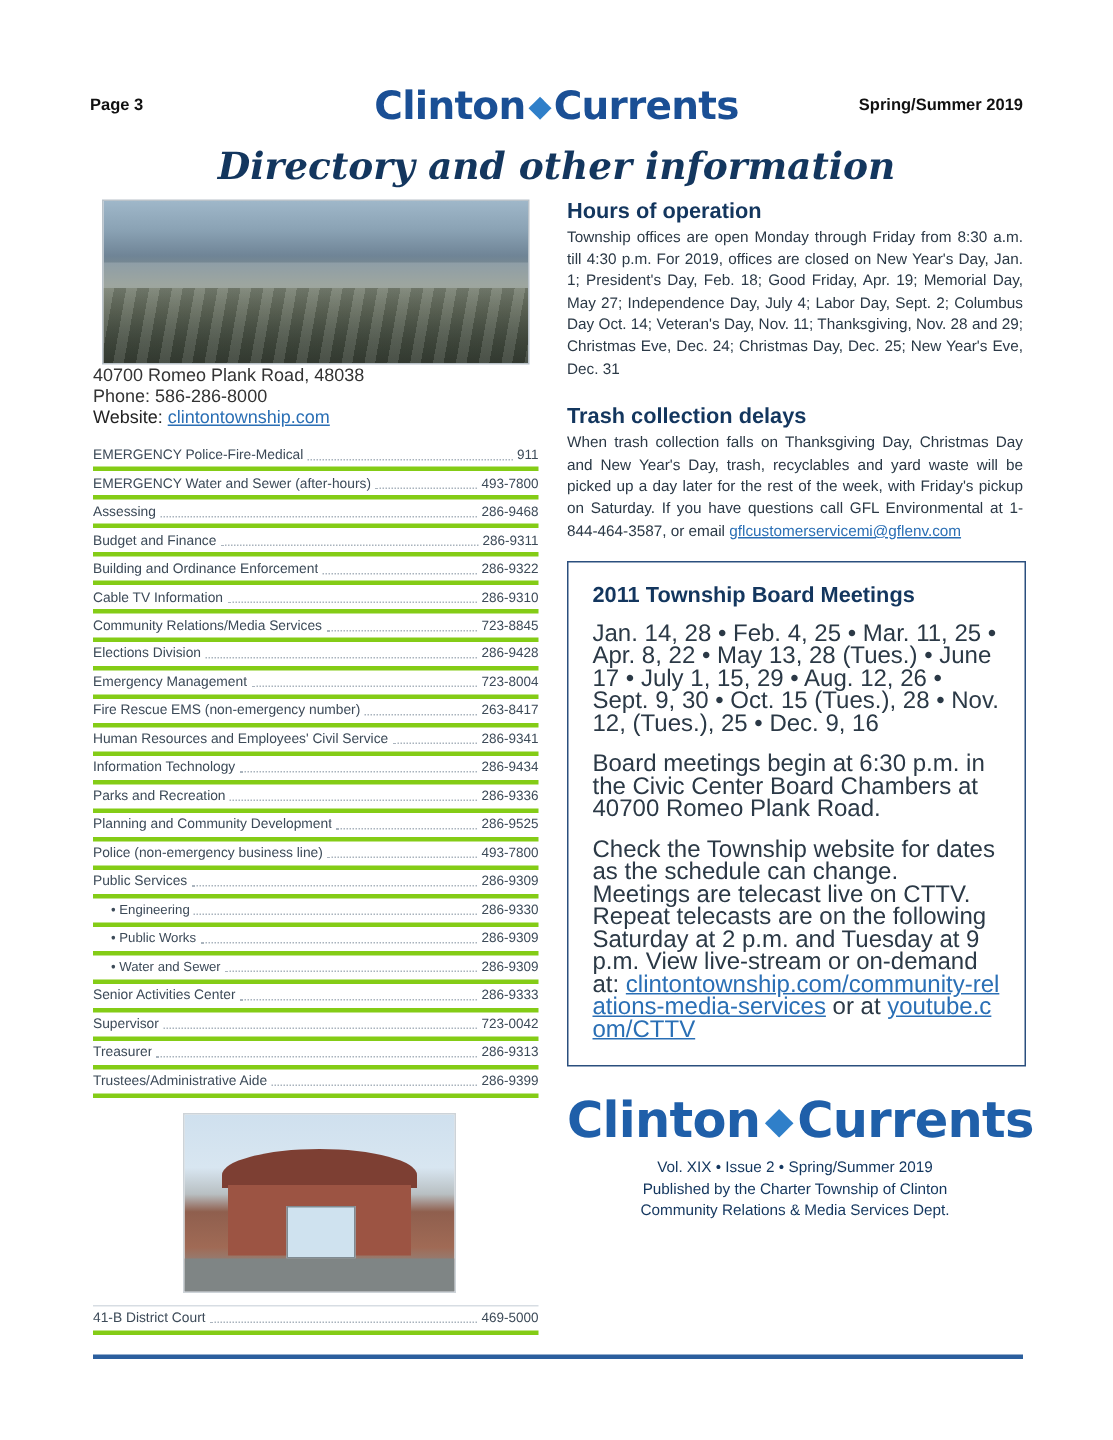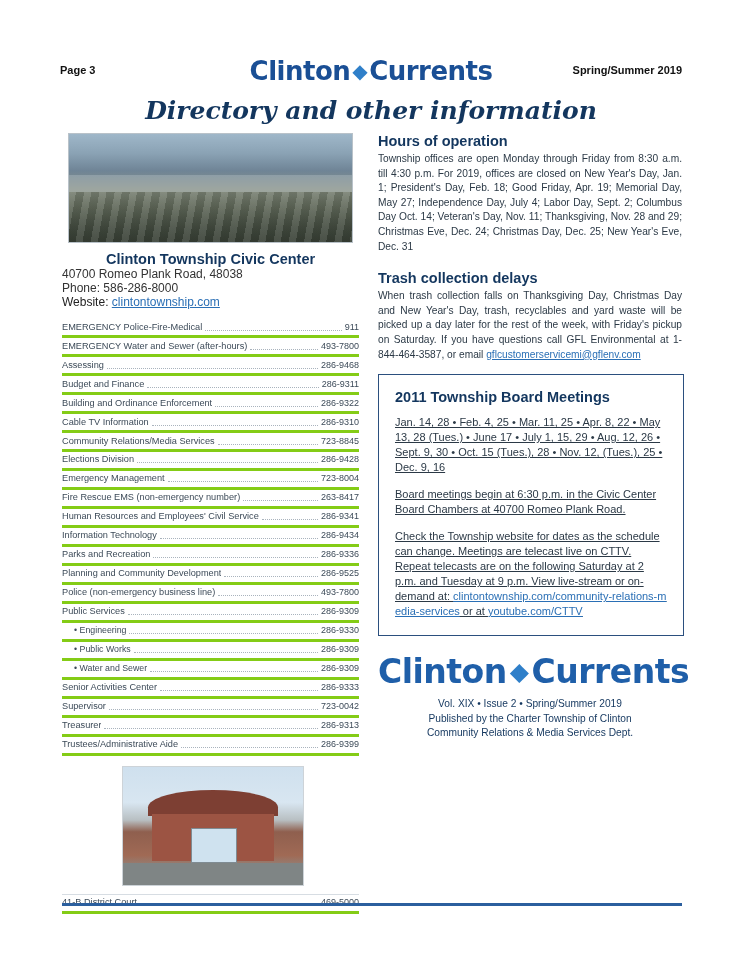--- a/index.html
+++ b/index.html
@@ -254,24 +254,23 @@
     padding: 14px 16px 16px 16px;
     width: 272px;
   }
   .meet-title {
     font-size: 14.5px;
     font-weight: bold;
     color: #13365e;
     margin-bottom: 10px;
   }
   .meet-body {
-    font-size: 11px;
+    font-size: 16px;
     line-height: 15px;
     color: #2b3946;
-    text-decoration: underline;
   }
   .meet-body p { margin: 0 0 12px 0; }
   .meet-body p:last-child { margin-bottom: 0; }
 
   
   .foot-mast {
     margin-top: 16px;
     text-align: center;
     font-family: "DejaVu Sans", sans-serif;
     font-size: 33px;
@@ -316,21 +315,20 @@
   </div>
 
   <div class="page-title">Directory and other information</div>
 
   <div class="left-col">
 
     <div class="photo-top">
       <div class="band"></div>
     </div>
 
-    <div class="civic-name">Clinton Township Civic Center</div>
     <div class="civic-line">40700 Romeo Plank Road, 48038</div>
     <div class="civic-line">Phone: 586-286-8000</div>
     <div class="civic-line">
       <span class="lbl">Website:</span>
       <a href="#" class="civic-link">clintontownship.com</a>
     </div>
 
     <div class="dir" id="dir-list">
         <div class="dir-row">
           <span class="dir-name">EMERGENCY Police-Fire-Medical</span>

